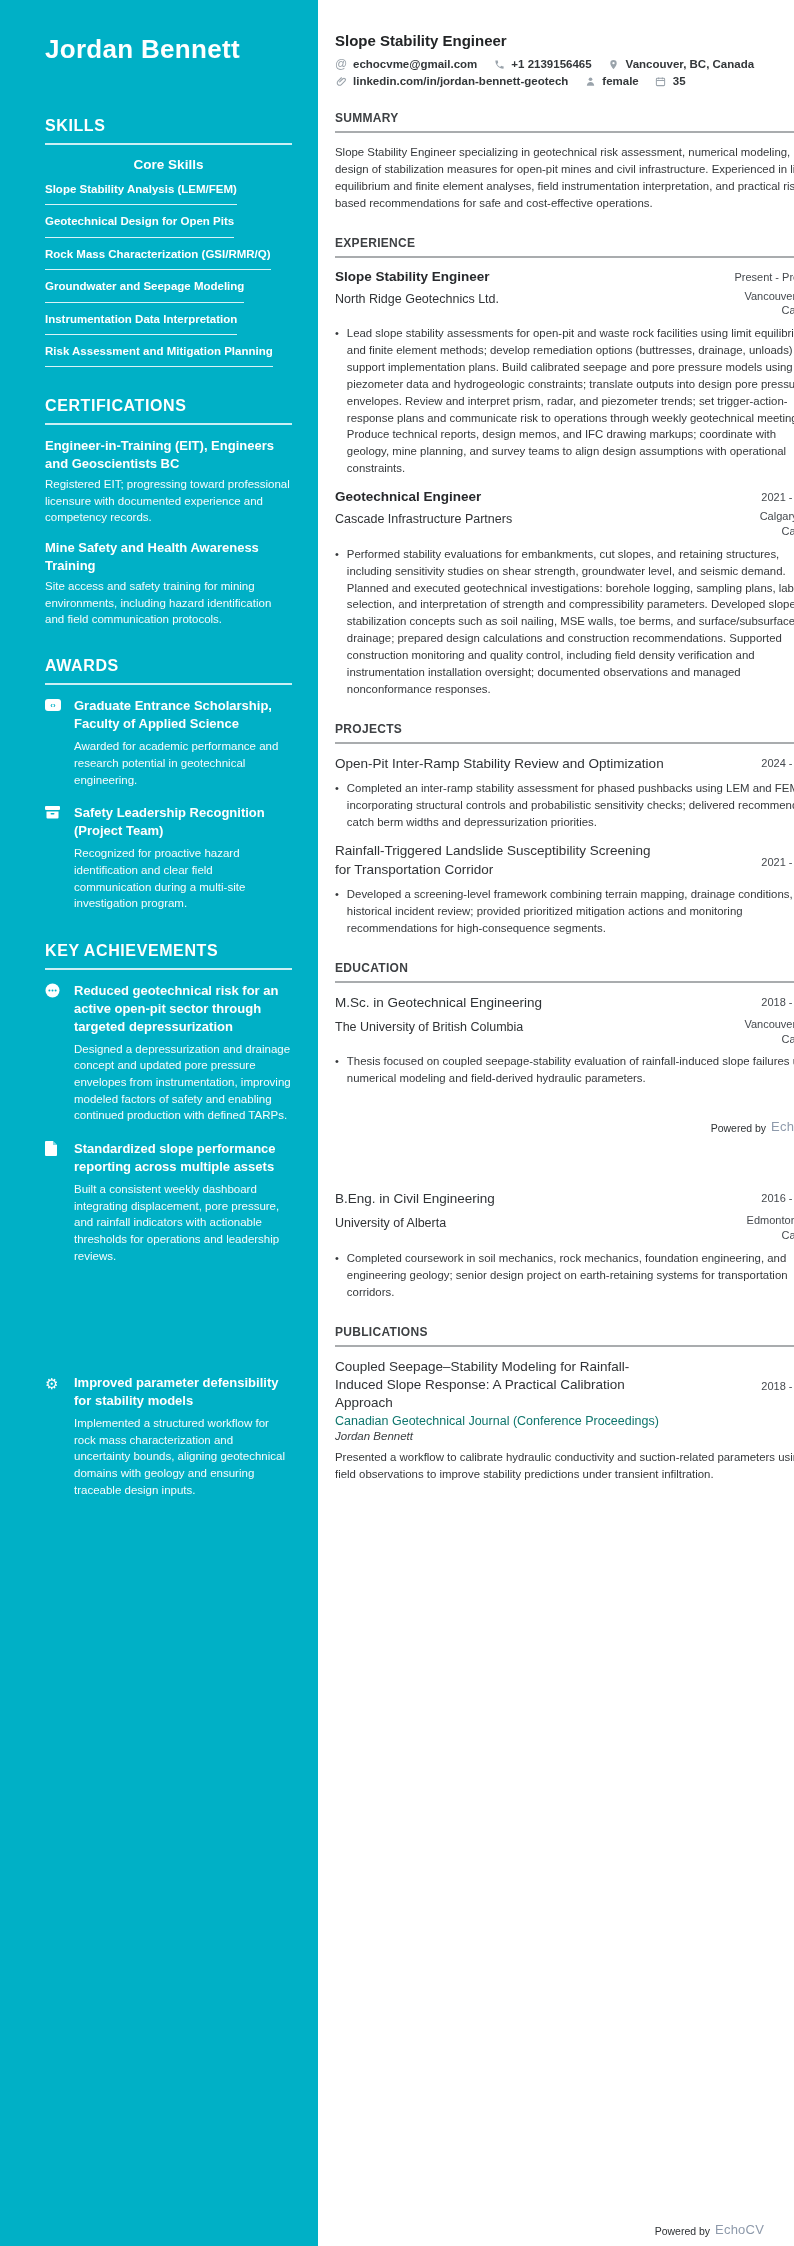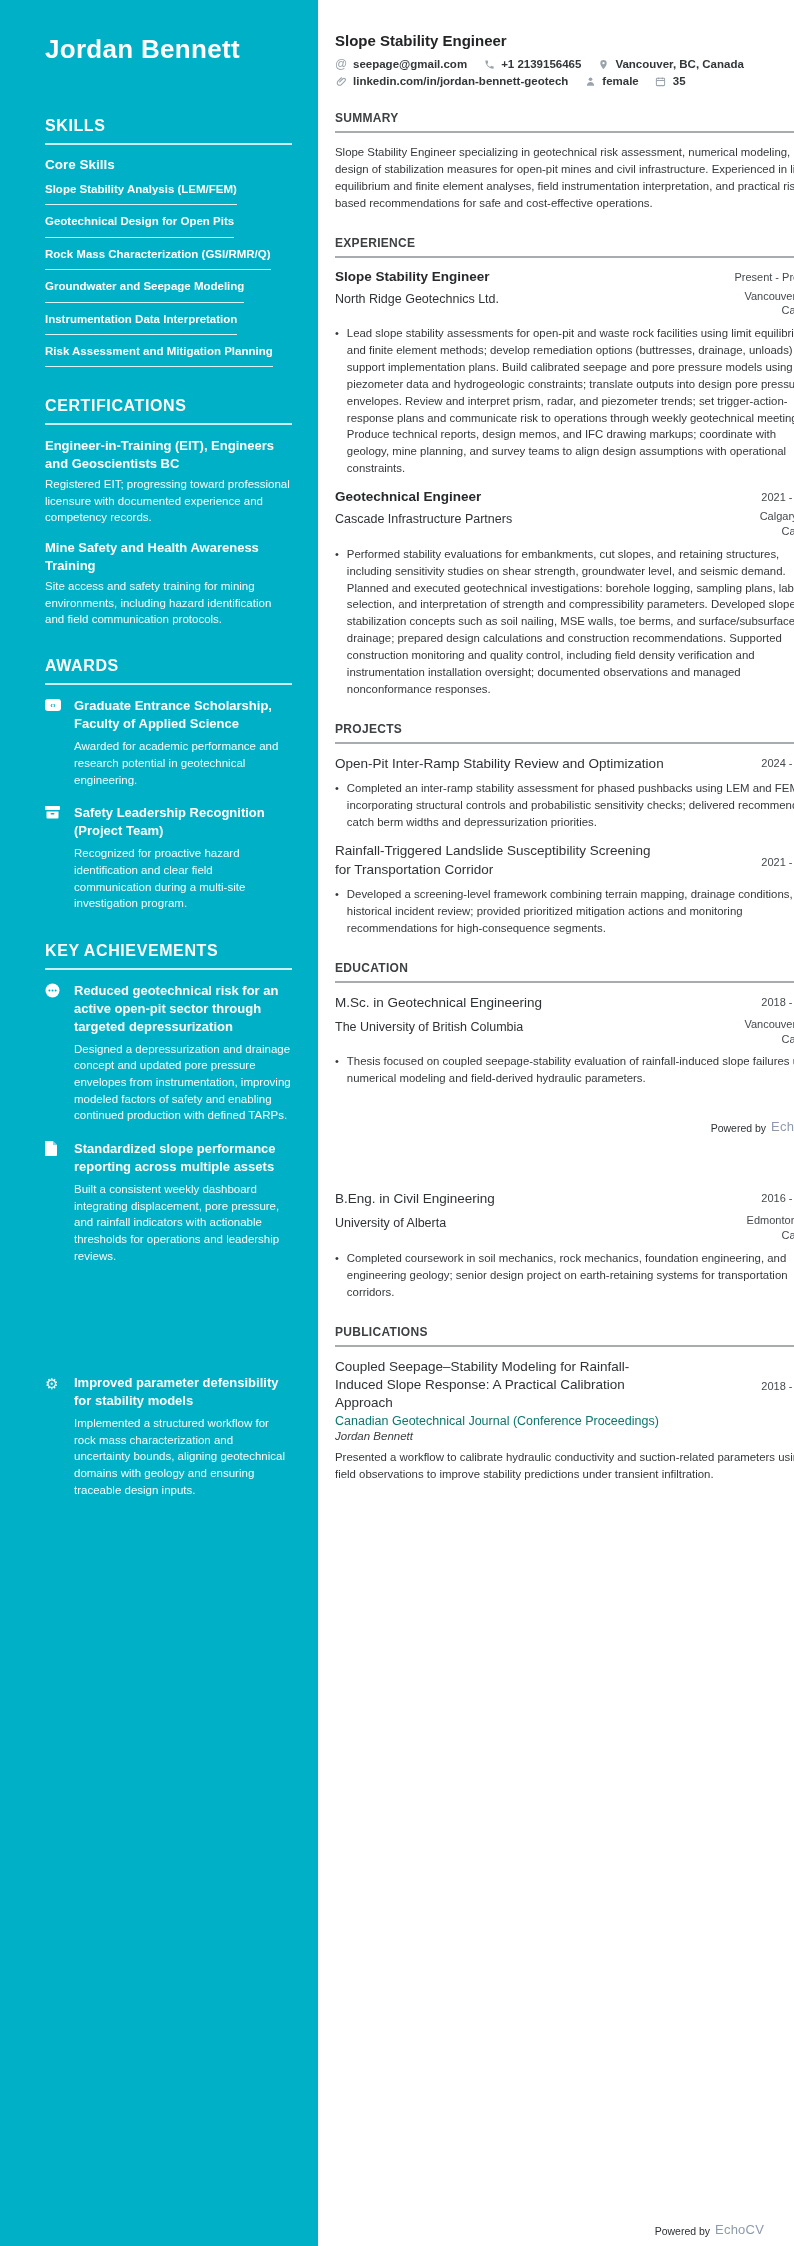--- a/index.html
+++ b/index.html
@@ -10,21 +10,21 @@
   
   .sidebar{
     position:absolute;left:0;top:0;width:318px;height:2246px;
     background:#00b0c6;color:#ffffff;box-sizing:border-box;
     padding:34px 26px 0 45px;
   }
   .side-name{font-size:26px;font-weight:700;letter-spacing:.3px;margin:0 0 52px 0;}
   .side-sec{margin-bottom:30px;}
   .side-head{font-size:16px;font-weight:700;letter-spacing:.6px;margin:0 0 8px 0;}
   .side-rule{border:none;border-top:2px solid rgba(255,255,255,.8);margin:0 0 12px 0;}
-  .skill-group{font-size:13.5px;font-weight:700;margin:2px 0 10px 0;}
+  .skill-group{font-size:13.5px;font-weight:700;margin:2px 0 10px 0;text-align:center;}
   .skill-item{
     display:block;font-size:11.5px;font-weight:700;line-height:1.25;
     padding-bottom:8px;margin-bottom:9px;border-bottom:1px solid rgba(255,255,255,.85);
     width:fit-content;min-width:72%;
   }
   .cert{margin-bottom:14px;}
   .cert-name{font-size:13px;font-weight:700;line-height:1.35;margin:0 0 4px 0;}
   .cert-desc{font-size:11.5px;font-weight:400;line-height:1.42;margin:0;color:rgba(255,255,255,.97);}
   .iconed{display:flex;gap:13px;margin-bottom:16px;}
   .iconed .ic{flex:0 0 16px;width:16px;padding-top:1px;}
@@ -170,21 +170,21 @@
     </section>
   </aside>
 
   <main class="main">
 
     <h2 class="main-title">Slope Stability Engineer</h2>
 
     <div class="contact-row">
       <span class="contact-item">
         <span class="cicon at-glyph">@</span>
-        <span>seepage@gmail.com</span>
+        <span>echocvme@gmail.com</span>
       </span>
       <span class="contact-item">
         <span class="cicon">
           <svg width="11" height="11" viewBox="0 0 24 24" fill="#9aa3ab">
               <path d="M6.6 10.8c1.5 2.9 3.7 5.1 6.6 6.6l2.2-2.2c.3-.3.7-.4 1-.2 1.2.4 2.4.6 3.6.6.6 0 1 .4 1 1V20c0 .6-.4 1-1 1C10.6 21 3 13.4 3 4c0-.6.4-1 1-1h3.4c.6 0 1 .4 1 1 0 1.2.2 2.4.6 3.6.1.3 0 .7-.2 1z"></path>
             </svg>
         </span>
         <span>+1 2139156465</span>
       </span>
       <span class="contact-item">

